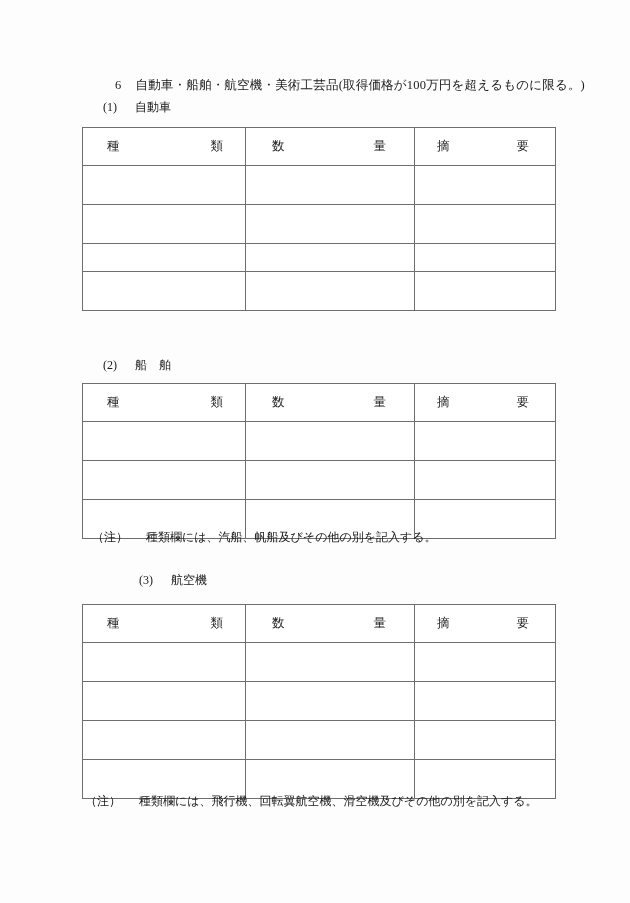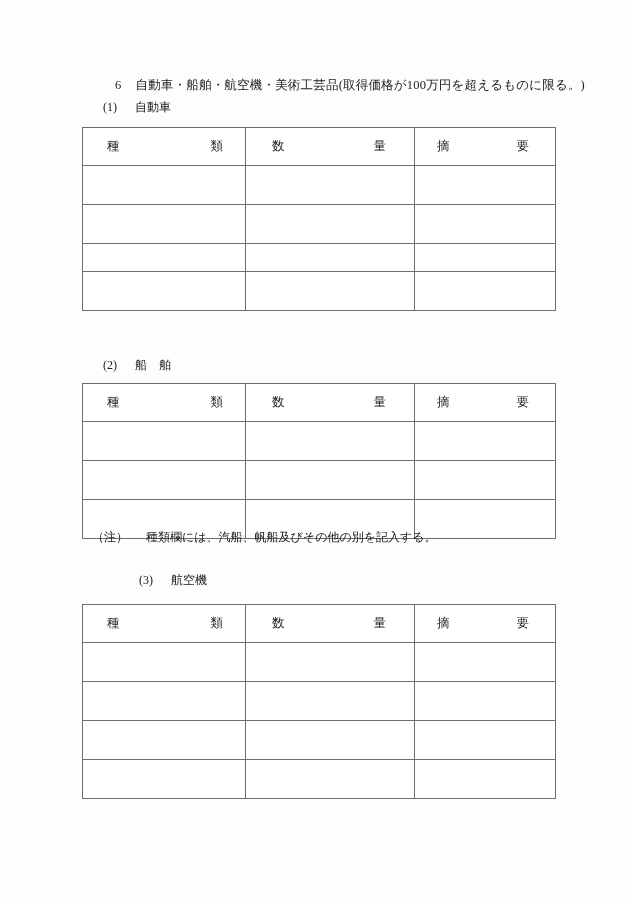--- a/index.html
+++ b/index.html
@@ -231,14 +231,17 @@
         <td class="data-cell"></td>
       </tr>
       <tr>
         <td class="data-cell"></td>
         <td class="data-cell"></td>
         <td class="data-cell"></td>
       </tr>
     </tbody>
   </table>
 
+  <div class="note" style="left:85px; top:795px;">
+    <span>（注）</span><span class="gap-l"></span><span>種類欄には、飛行機、回転翼航空機、滑空機及びその他の別を記入する。</span>
+  </div>
 
 </div>
 
 </body></html>

